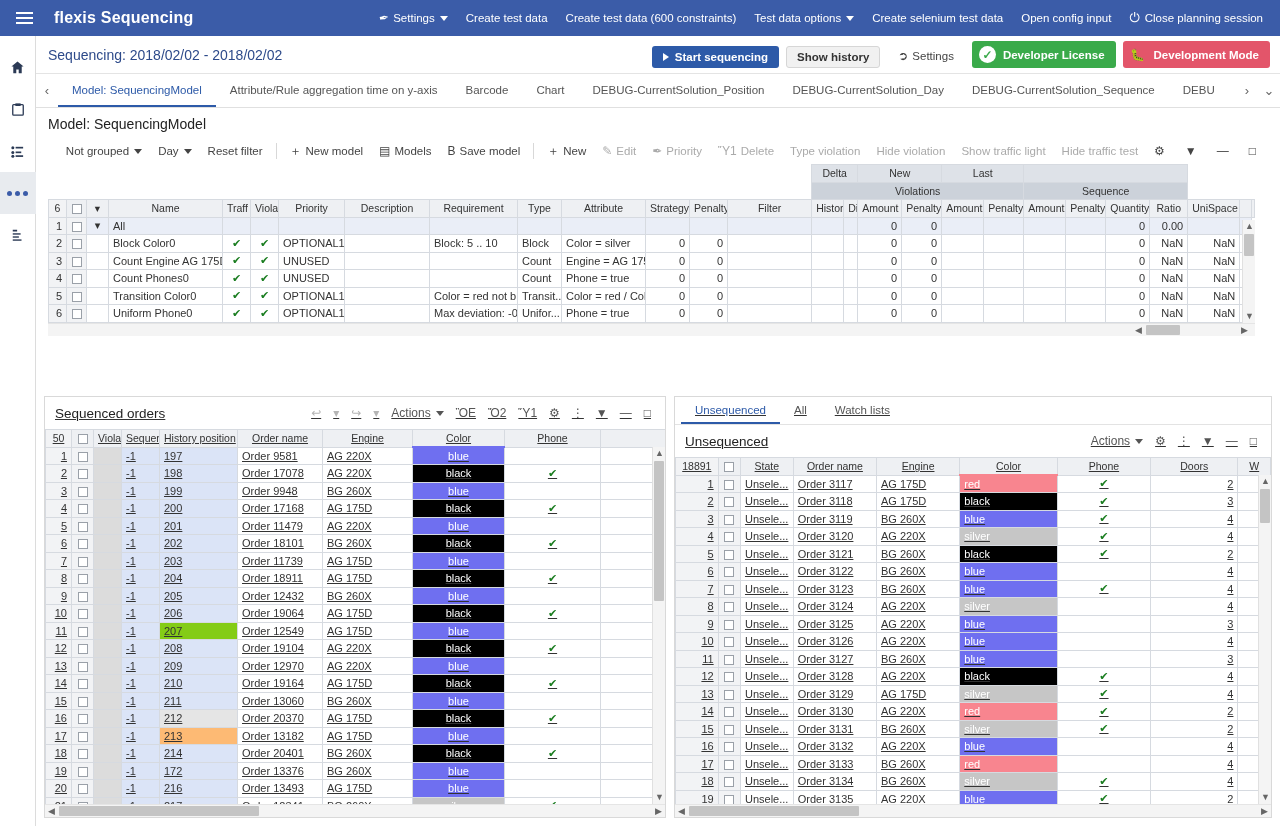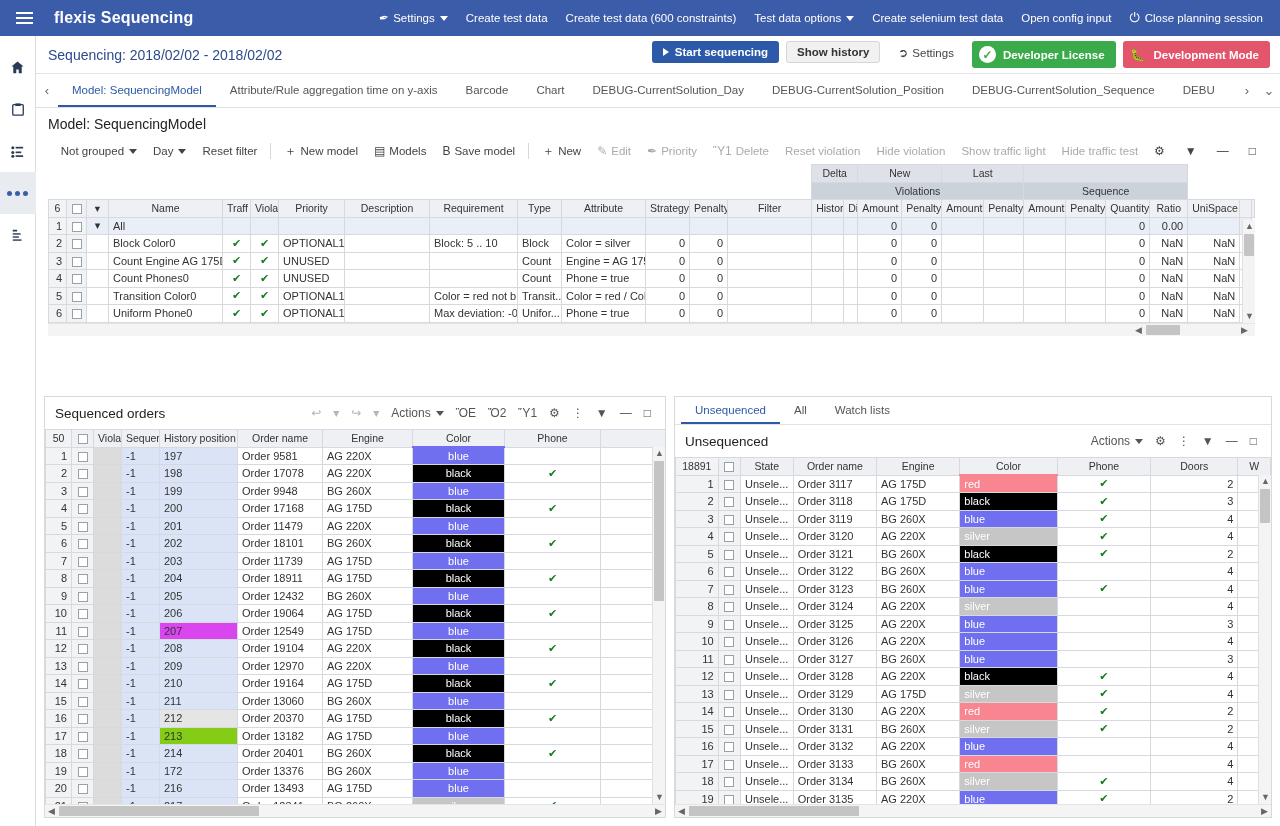--- a/index.html
+++ b/index.html
@@ -67,21 +67,21 @@
     position: absolute; top: 36px; left: 36px;
     width: 1244px; height: 790px; background: #fff;
   }
 
   
   #page-header {
     position: relative; height: 38px; border-bottom: 1px solid #e4e4e4;
     display: flex; align-items: center; padding: 0 10px 0 12px;
   }
   #page-title { font-size: 14px; color: #2d4a8a; font-weight: 500; white-space: nowrap;}
-  #page-actions { margin-left: auto; display: flex; align-items: flex-start; gap: 7px; }
+  #page-actions { margin-left: auto; display: flex; align-items: flex-end; gap: 7px; }
   .btn {
     font-size: 11.5px; border-radius: 3px; padding: 4px 10px; cursor: pointer;
     white-space: nowrap; display: flex; align-items: center; border: 1px solid transparent;
   }
   .btn-primary { background: #2d5aa8; color: #fff; font-weight: bold; }
   .btn-primary .tri {
     display:inline-block; width:0;height:0;margin-right:6px;
     border-top: 4px solid transparent; border-bottom: 4px solid transparent;
     border-left: 6px solid #fff;
   }
@@ -172,21 +172,21 @@
     font-size: 9px; text-align: center; line-height: 13px; cursor: pointer;
   }
   .hsb {
     height: 13px; background: #f4f4f4; position: relative;
     border-top: 1px solid #e5e5e5;
   }
   .hsb .thumb { position: absolute; top: 1px; height: 10px; background: #c4c4c4; border-radius: 1px;}
   .hsb .arr { position: absolute; top: 0; width: 13px; height: 13px; color: #666; font-size: 9px; text-align:center; line-height: 13px; cursor:pointer;}
 
   
-  #bottom { position: absolute; left: 0; top: 352px; width: 1244px; height: 438px; display: flex; }
+  #bottom { position: absolute; left: 0; top: 352px; width: 1244px; height: 438px; display: flex; text-decoration: underline; }
   .panel {
     position: relative; background: #fff; border: 1px solid #d9d9d9;
     display: flex; flex-direction: column;
   }
   #panel-left { width: 622px; margin: 8px 4px 8px 8px; }
   #panel-right { width: 602px; margin: 8px 8px 8px 4px; }
   .panel-head {
     display: flex; align-items: center; padding: 6px 8px 6px 10px; flex: none;
   }
   .panel-head .title { font-size: 13.5px; color: #222; }
@@ -309,22 +309,22 @@
     </div>
   </div>
 
   <div id="tabstrip">
     <div id="tab-prev">‹</div>
     <div id="tabs-container" style="display:flex;flex:1;overflow:hidden;">
         <div class="tab active">Model: SequencingModel</div>
         <div class="tab">Attribute/Rule aggregation time on y-axis</div>
         <div class="tab">Barcode</div>
         <div class="tab">Chart</div>
+        <div class="tab">DEBUG-CurrentSolution_Position</div>
         <div class="tab">DEBUG-CurrentSolution_Day</div>
-        <div class="tab">DEBUG-CurrentSolution_Position</div>
         <div class="tab">DEBUG-CurrentSolution_Sequence</div>
         <div class="tab">DEBU</div>
       </div>
     <div id="tab-next">›</div>
     <div id="tab-more">⌄</div>
   </div>
 
   <div id="model-panel">
     <div id="model-title">Model: SequencingModel</div>
     <div id="model-toolbar">
@@ -363,21 +363,21 @@
         </div>
         <div class="tb-item dim">
           <span class="tb-ic">✒</span>
           <span>Priority</span>
         </div>
         <div class="tb-item dim">
           <span class="tb-ic">Ὕ1</span>
           <span>Delete</span>
         </div>
         <div class="tb-item dim">
-          <span>Reset violation</span>
+          <span>Type violation</span>
         </div>
         <div class="tb-item dim">
           <span>Hide violation</span>
         </div>
         <div class="tb-item dim">
           <span>Show traffic light</span>
         </div>
         <div class="tb-item dim">
           <span>Hide traffic test</span>
         </div>
@@ -851,21 +851,21 @@
                 <td>AG 175D</td>
                 <td class="ctr sw-black" style="text-align: center;">black</td>
                 <td class="ctr check">✔</td>
                 <td></td>
               </tr>
               <tr>
                 <td class="rownum">11</td>
                 <td class="cbcell"><span class="cbx"></span></td>
                 <td class="ctr" style="background: rgb(220, 220, 220);"></td>
                 <td style="background: rgb(219, 228, 247);">-1</td>
-                <td style="background: #d946ef;">207</td>
+                <td style="background: #84cc16;">207</td>
                 <td>Order 12549</td>
                 <td>AG 175D</td>
                 <td class="ctr sw-blue" style="text-align: center;">blue</td>
                 <td class="ctr check"></td>
                 <td></td>
               </tr>
               <tr>
                 <td class="rownum">12</td>
                 <td class="cbcell"><span class="cbx"></span></td>
                 <td class="ctr" style="background: rgb(220, 220, 220);"></td>
@@ -923,21 +923,21 @@
                 <td>AG 175D</td>
                 <td class="ctr sw-black" style="text-align: center;">black</td>
                 <td class="ctr check">✔</td>
                 <td></td>
               </tr>
               <tr>
                 <td class="rownum">17</td>
                 <td class="cbcell"><span class="cbx"></span></td>
                 <td class="ctr" style="background: rgb(220, 220, 220);"></td>
                 <td style="background: rgb(219, 228, 247);">-1</td>
-                <td style="background: #84cc16;">213</td>
+                <td style="background: #fdba74;">213</td>
                 <td>Order 13182</td>
                 <td>AG 175D</td>
                 <td class="ctr sw-blue" style="text-align: center;">blue</td>
                 <td class="ctr check"></td>
                 <td></td>
               </tr>
               <tr>
                 <td class="rownum">18</td>
                 <td class="cbcell"><span class="cbx"></span></td>
                 <td class="ctr" style="background: rgb(220, 220, 220);"></td>

